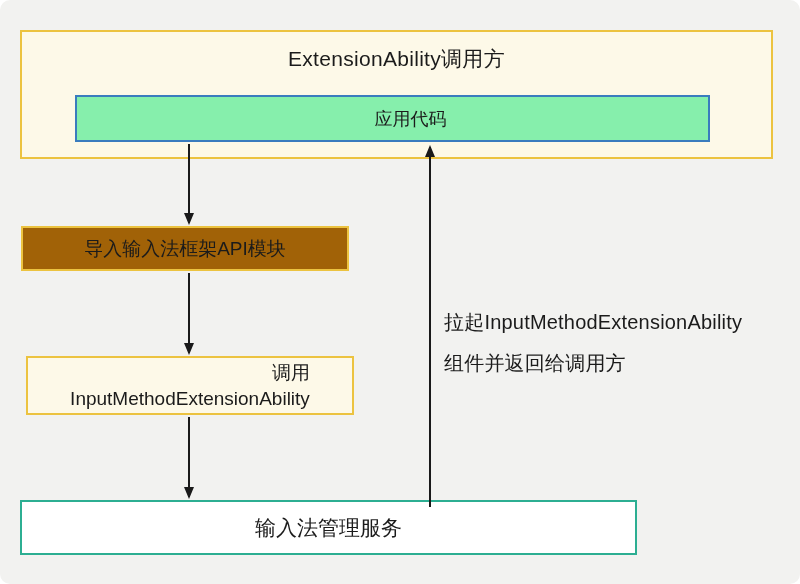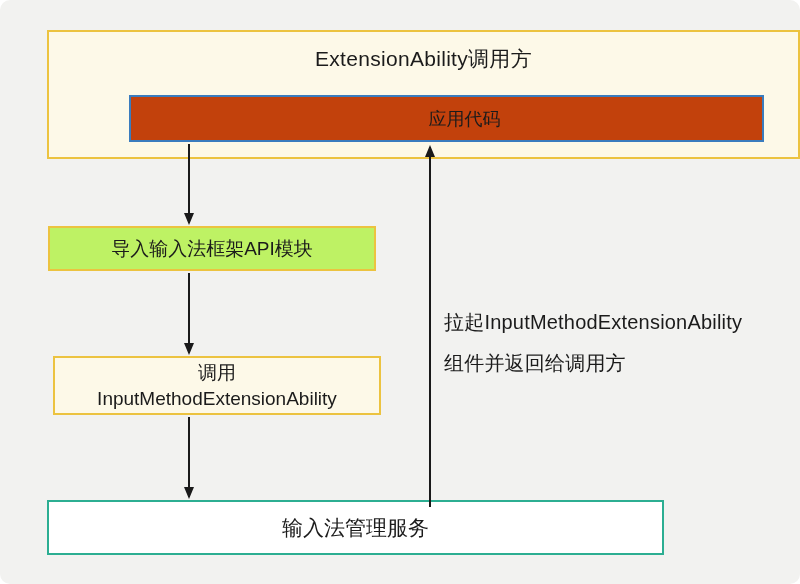--- a/index.html
+++ b/index.html
@@ -14,21 +14,20 @@
     height: 584px;
     background: #f2f2f0;
     border-radius: 10px;
     overflow: hidden;
     color: #1b1b1b;
   }
   .box {
     position: absolute;
     box-sizing: border-box;
     text-align: center;
-    margin-left: 27px;
   }
   .flexcenter {
     display: flex;
     align-items: center;
     justify-content: center;
   }
   .caller {
     left: 20px;
     top: 30px;
     width: 753px;
@@ -39,44 +38,45 @@
   .caller-title {
     margin-top: 13px;
     font-size: 21px;
     letter-spacing: 0.3px;
   }
   .app-code {
     left: 53px;
     top: 63px;
     width: 635px;
     height: 47px;
-    background: #c2410c;
+    background: #86efac;
     border: 2px solid #3a7cbe;
     font-size: 18px;
     padding-left: 36px;
   }
   .step-import {
     left: 21px;
     top: 226px;
     width: 328px;
     height: 45px;
-    background: #bef264;
+    background: #a16207;
     border: 2px solid #ecc340;
     font-size: 19px;
   }
   .step-call {
     left: 26px;
     top: 356px;
     width: 328px;
     height: 59px;
     background: #fdf9e8;
     border: 2px solid #ecc340;
     font-size: 19px;
     line-height: 26px;
     white-space: pre-line;
+    text-align: right;
   }
   .service {
     left: 20px;
     top: 500px;
     width: 617px;
     height: 55px;
     background: #ffffff;
     border: 2px solid #2cae92;
     font-size: 21px;
   }

